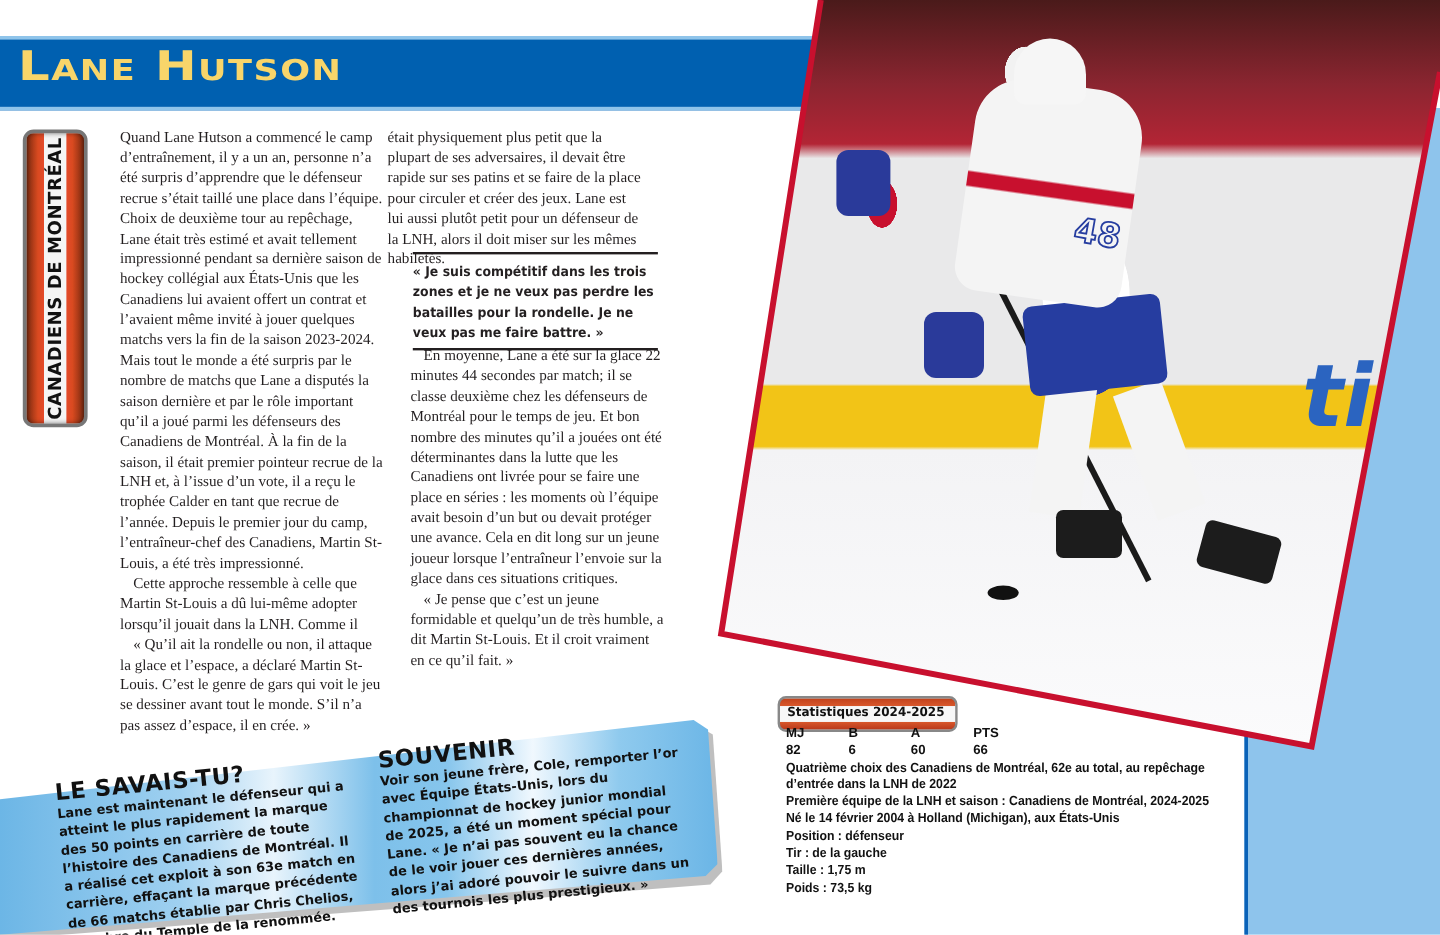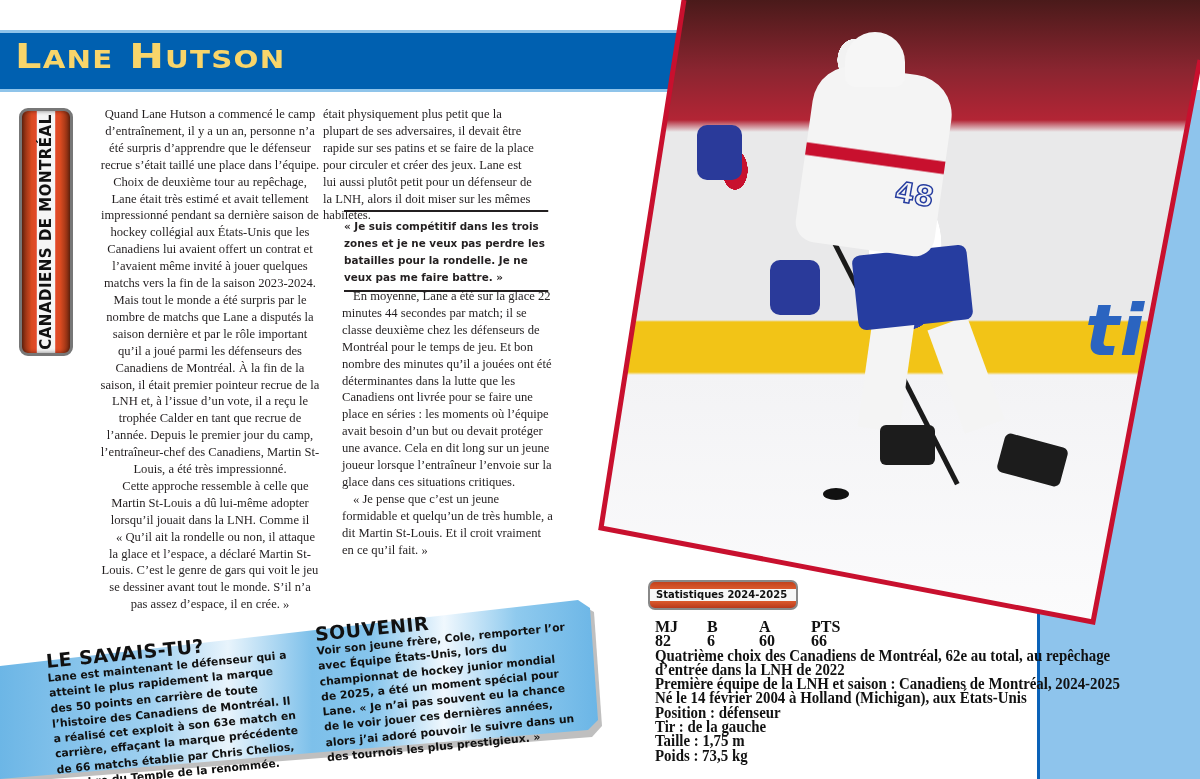--- a/index.html
+++ b/index.html
@@ -36,21 +36,21 @@
     position: absolute; left: 50%; top: 50%;
     transform: translate(-50%, -50%) rotate(-90deg);
     white-space: nowrap; font-family: "DejaVu Sans", sans-serif; font-weight: bold;
     font-size: 15px; color: #111; letter-spacing: 0.5px;
   }
 
   
   .col { position: absolute; font-size: 12.6px; line-height: 16.9px; text-align: left; }
   .col p { margin: 0; }
   .col p.indent { text-indent: 11px; }
-  .col1 { left: 100px; top: 106px; width: 220px; text-align: center; }
+  .col1 { left: 100px; top: 106px; width: 220px; }
   .col2 { left: 323px; top: 106px; width: 212px; }
   .col2b { left: 342px; top: 288px; width: 214px; }
 
   .pull-quote {
     position: absolute; left: 344px; top: 210px; width: 204px;
     border-top: 2px solid #231f20; border-bottom: 2px solid #231f20;
     padding: 6px 0 4px 0;
     font-family: "DejaVu Sans", sans-serif; font-weight: bold; font-size: 11.3px; line-height: 17px;
     transform: scaleX(0.92); transform-origin: left top; width: 222px;
   }
@@ -96,22 +96,22 @@
     position: absolute; left: 648px; top: 580px; width: 150px; height: 30px;
     border-radius: 7px; border: 2px solid #888;
     background: linear-gradient(180deg, #c2421c 0%, #d9582c 25%, #f7f7f7 26%, #f7f7f7 74%, #d9582c 75%, #b8381a 100%);
   }
   .stats-badge-label {
     position: absolute; left: 6px; top: 6px;
     font-family: "DejaVu Sans", sans-serif; font-weight: bold; font-size: 10.5px; color: #111;
     transform: scaleX(0.95); transform-origin: left;
   }
   .stats {
-    position: absolute; left: 655px; top: 620px; width: 380px;
-    font-family: Liberation Serif, serif; font-weight: bold; font-size: 16px; line-height: 14.3px; color: #111;
+    position: absolute; left: 655px; top: 604px; width: 380px;
+    font-family: Liberation Sans, sans-serif; font-weight: bold; font-size: 11px; line-height: 14.3px; color: #111;
   }
   .stats-row { display: flex; }
   .stats-row span { display: inline-block; }
   .stats-row span:nth-child(1) { width: 52px; }
   .stats-row span:nth-child(2) { width: 52px; }
   .stats-row span:nth-child(3) { width: 52px; }
   .stats-line { white-space: nowrap; transform: scaleX(0.93); transform-origin: left; }
 
   
   .banner {

